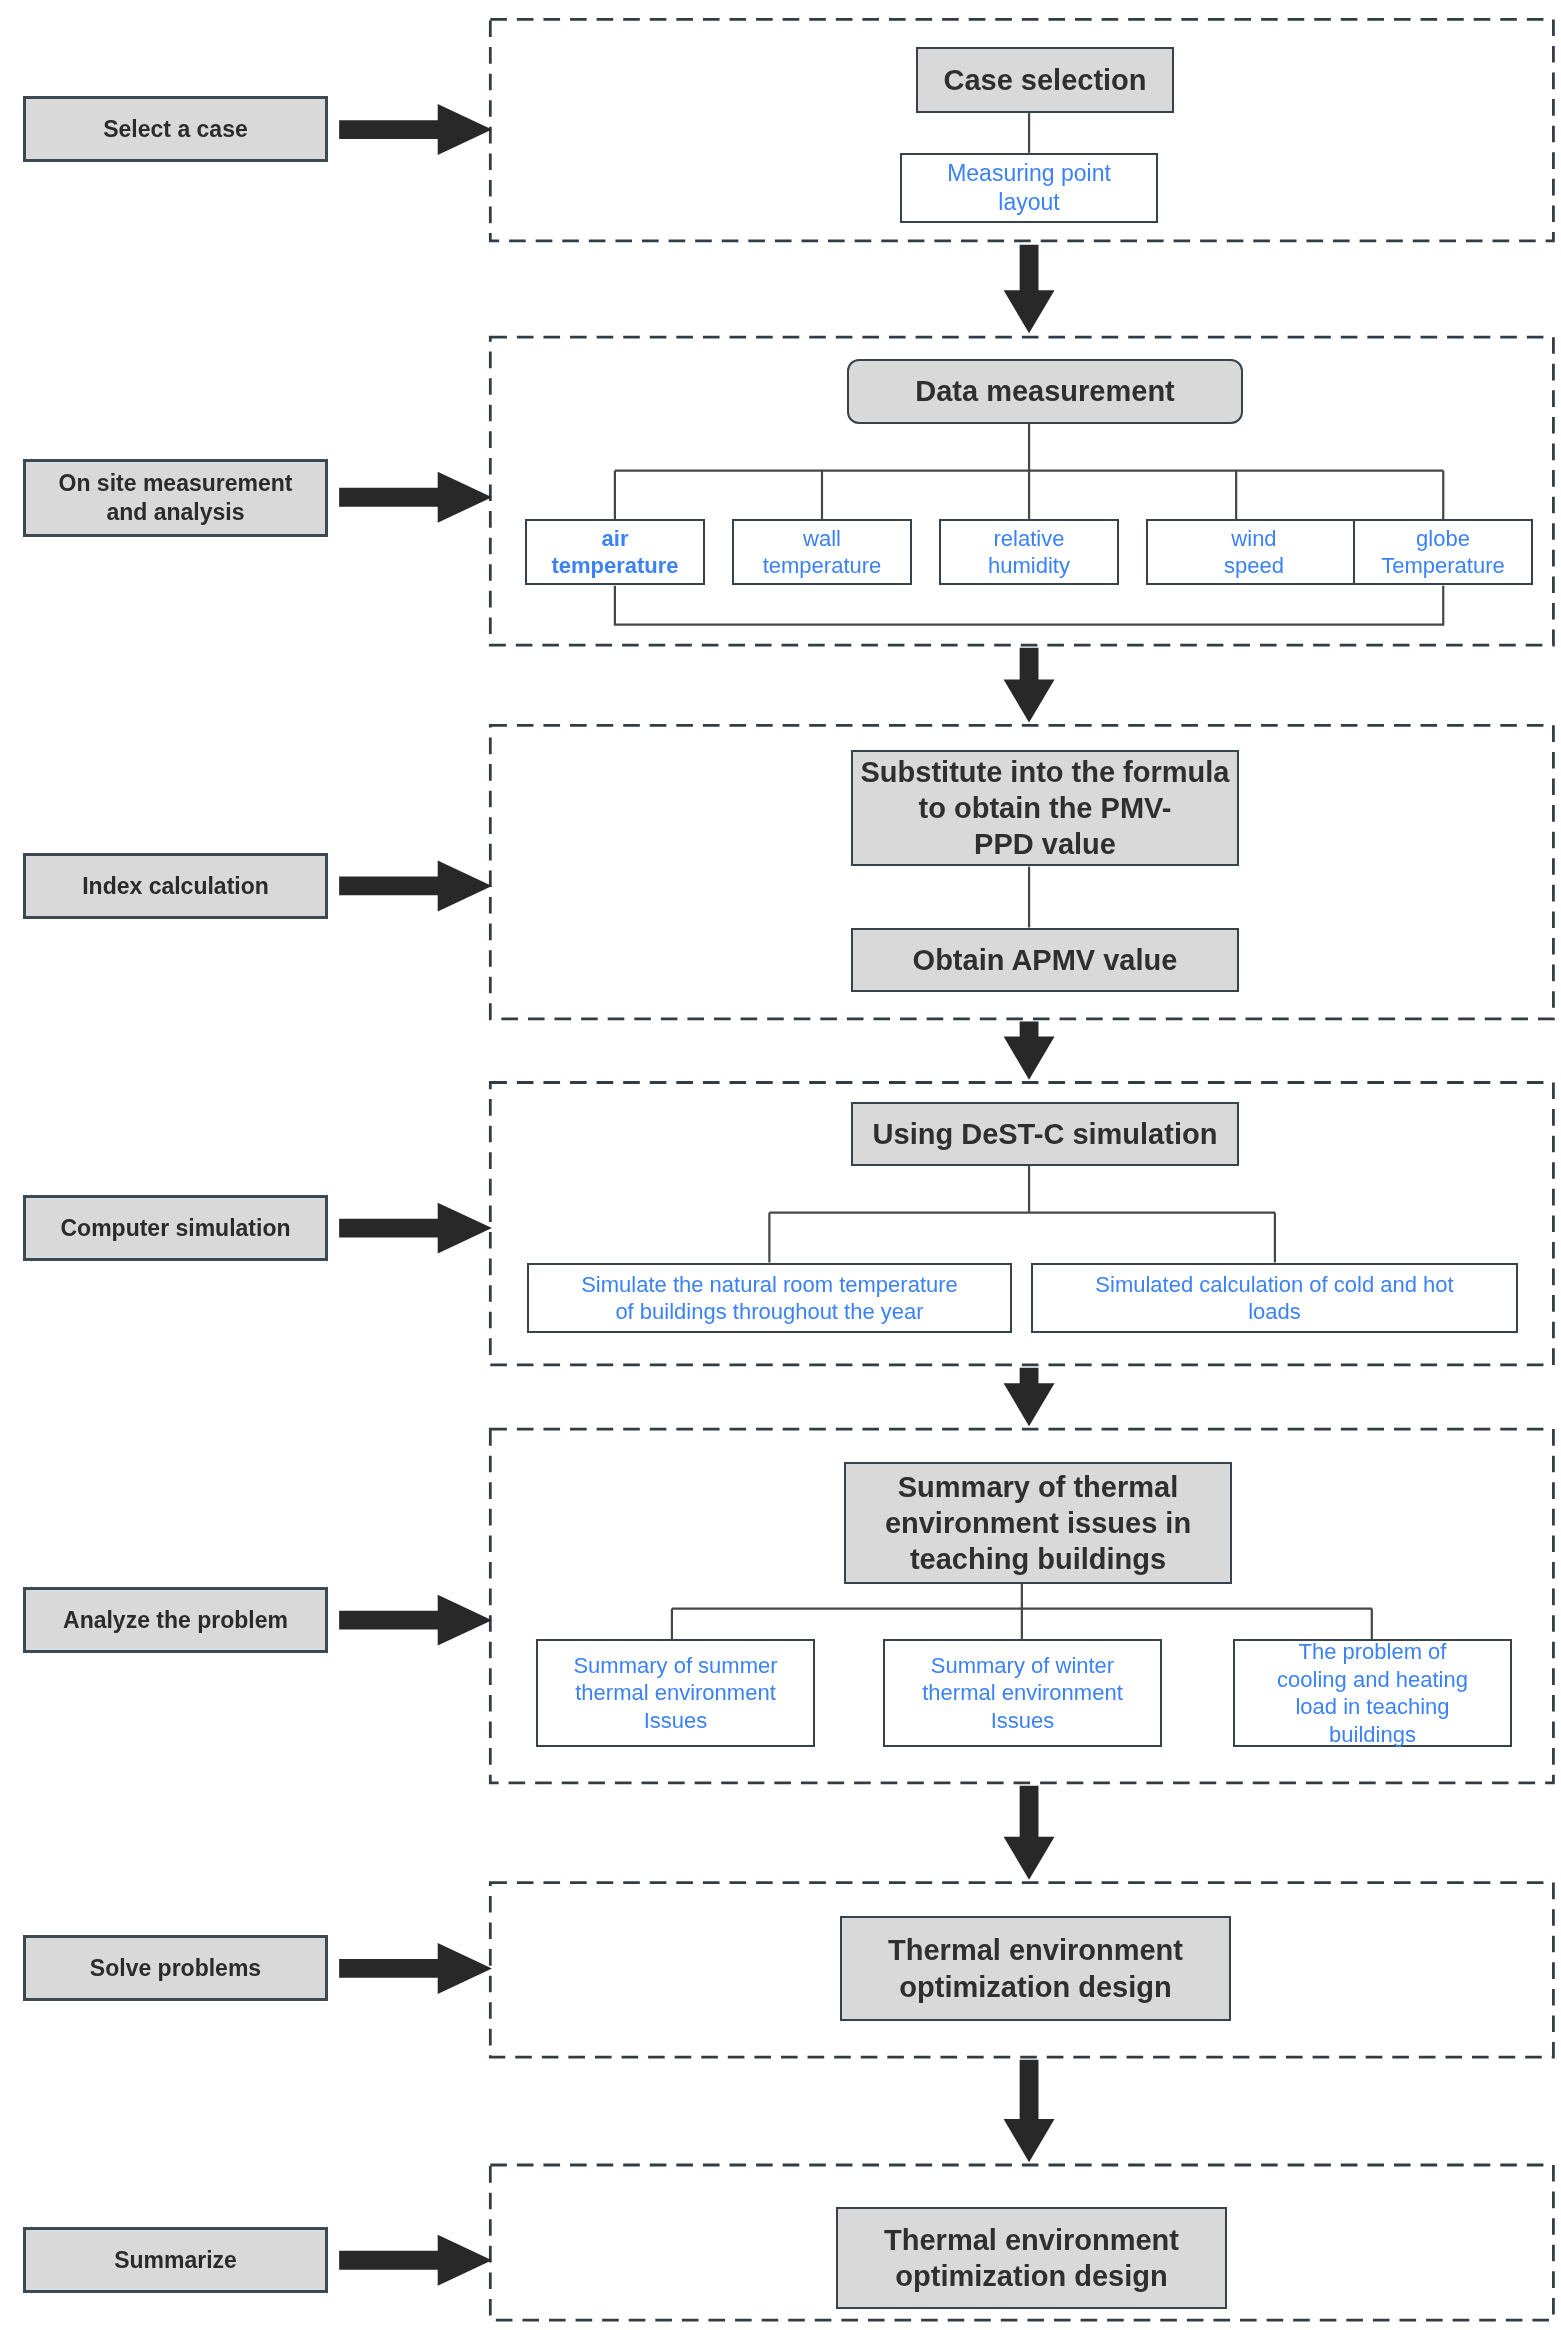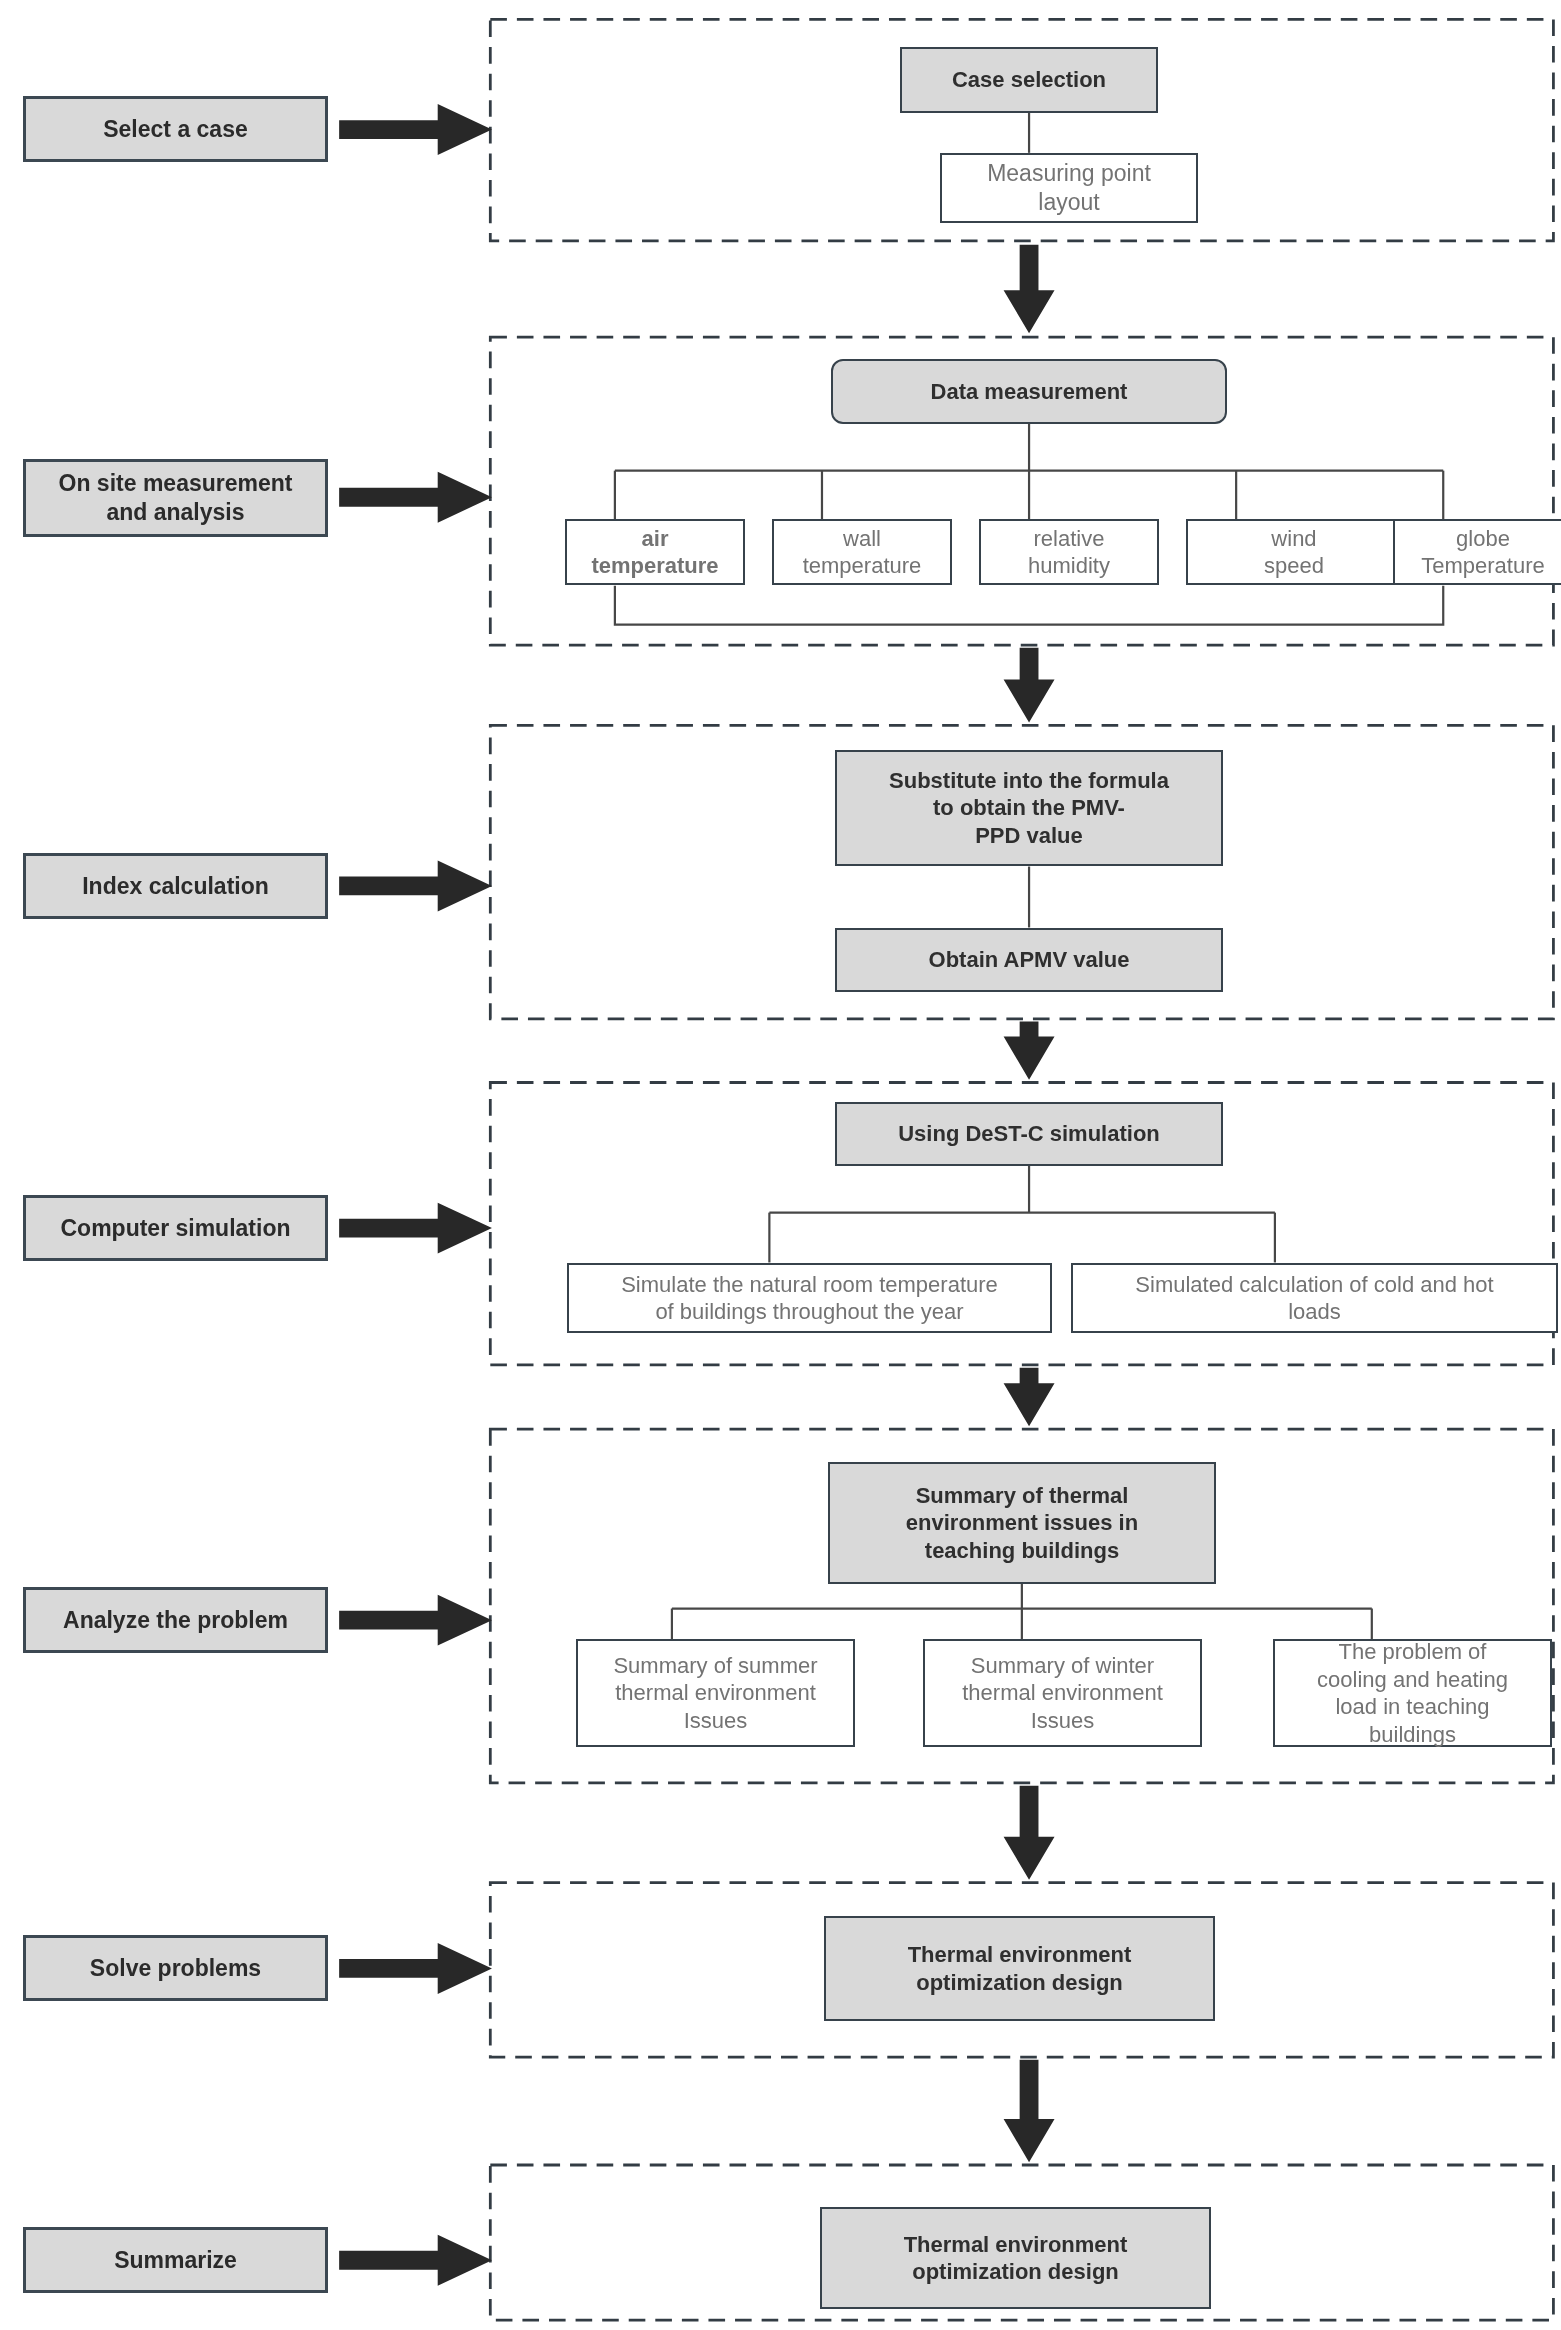--- a/index.html
+++ b/index.html
@@ -16,23 +16,23 @@
     position: absolute;
     display: flex; align-items: center; justify-content: center;
     text-align: center;
     white-space: pre-line;
     box-sizing: border-box;
     border: 2.8px solid #37424b;
     color: #333333;
     line-height: 1.25;
   }
   .gray  { background: #d9d9d9; font-weight: bold; color: #2f2f2f; }
-  .white { background: #ffffff; font-weight: 400; color: #737373; margin-left: 40px; }
+  .white { background: #ffffff; font-weight: 400; color: #3b82f6; }
   .lbl   { background: #d9d9d9; font-weight: bold; color: #2b2b2b; border: 3.3px solid #3c4852; font-size: 23px; }
-  .head  { font-size: 22px; }
+  .head  { font-size: 29px; margin-left: 16px; }
   .small { font-size: 22px; }
   .mid   { font-size: 23px; }
 
   
   #lbl1 { left: 23px; top: 96px;  width: 305px; height: 66px; }
   #lbl2 { left: 23px; top: 459px;  width: 305px; height: 78px; }
   #lbl3 { left: 23px; top: 853px; width: 305px; height: 66px; }
   #lbl4 { left: 23px; top: 1195px; width: 305px; height: 66px; }
   #lbl5 { left: 23px; top: 1587px; width: 305px; height: 66px; }
   #lbl6 { left: 23px; top: 1935px; width: 305px; height: 66px; }

